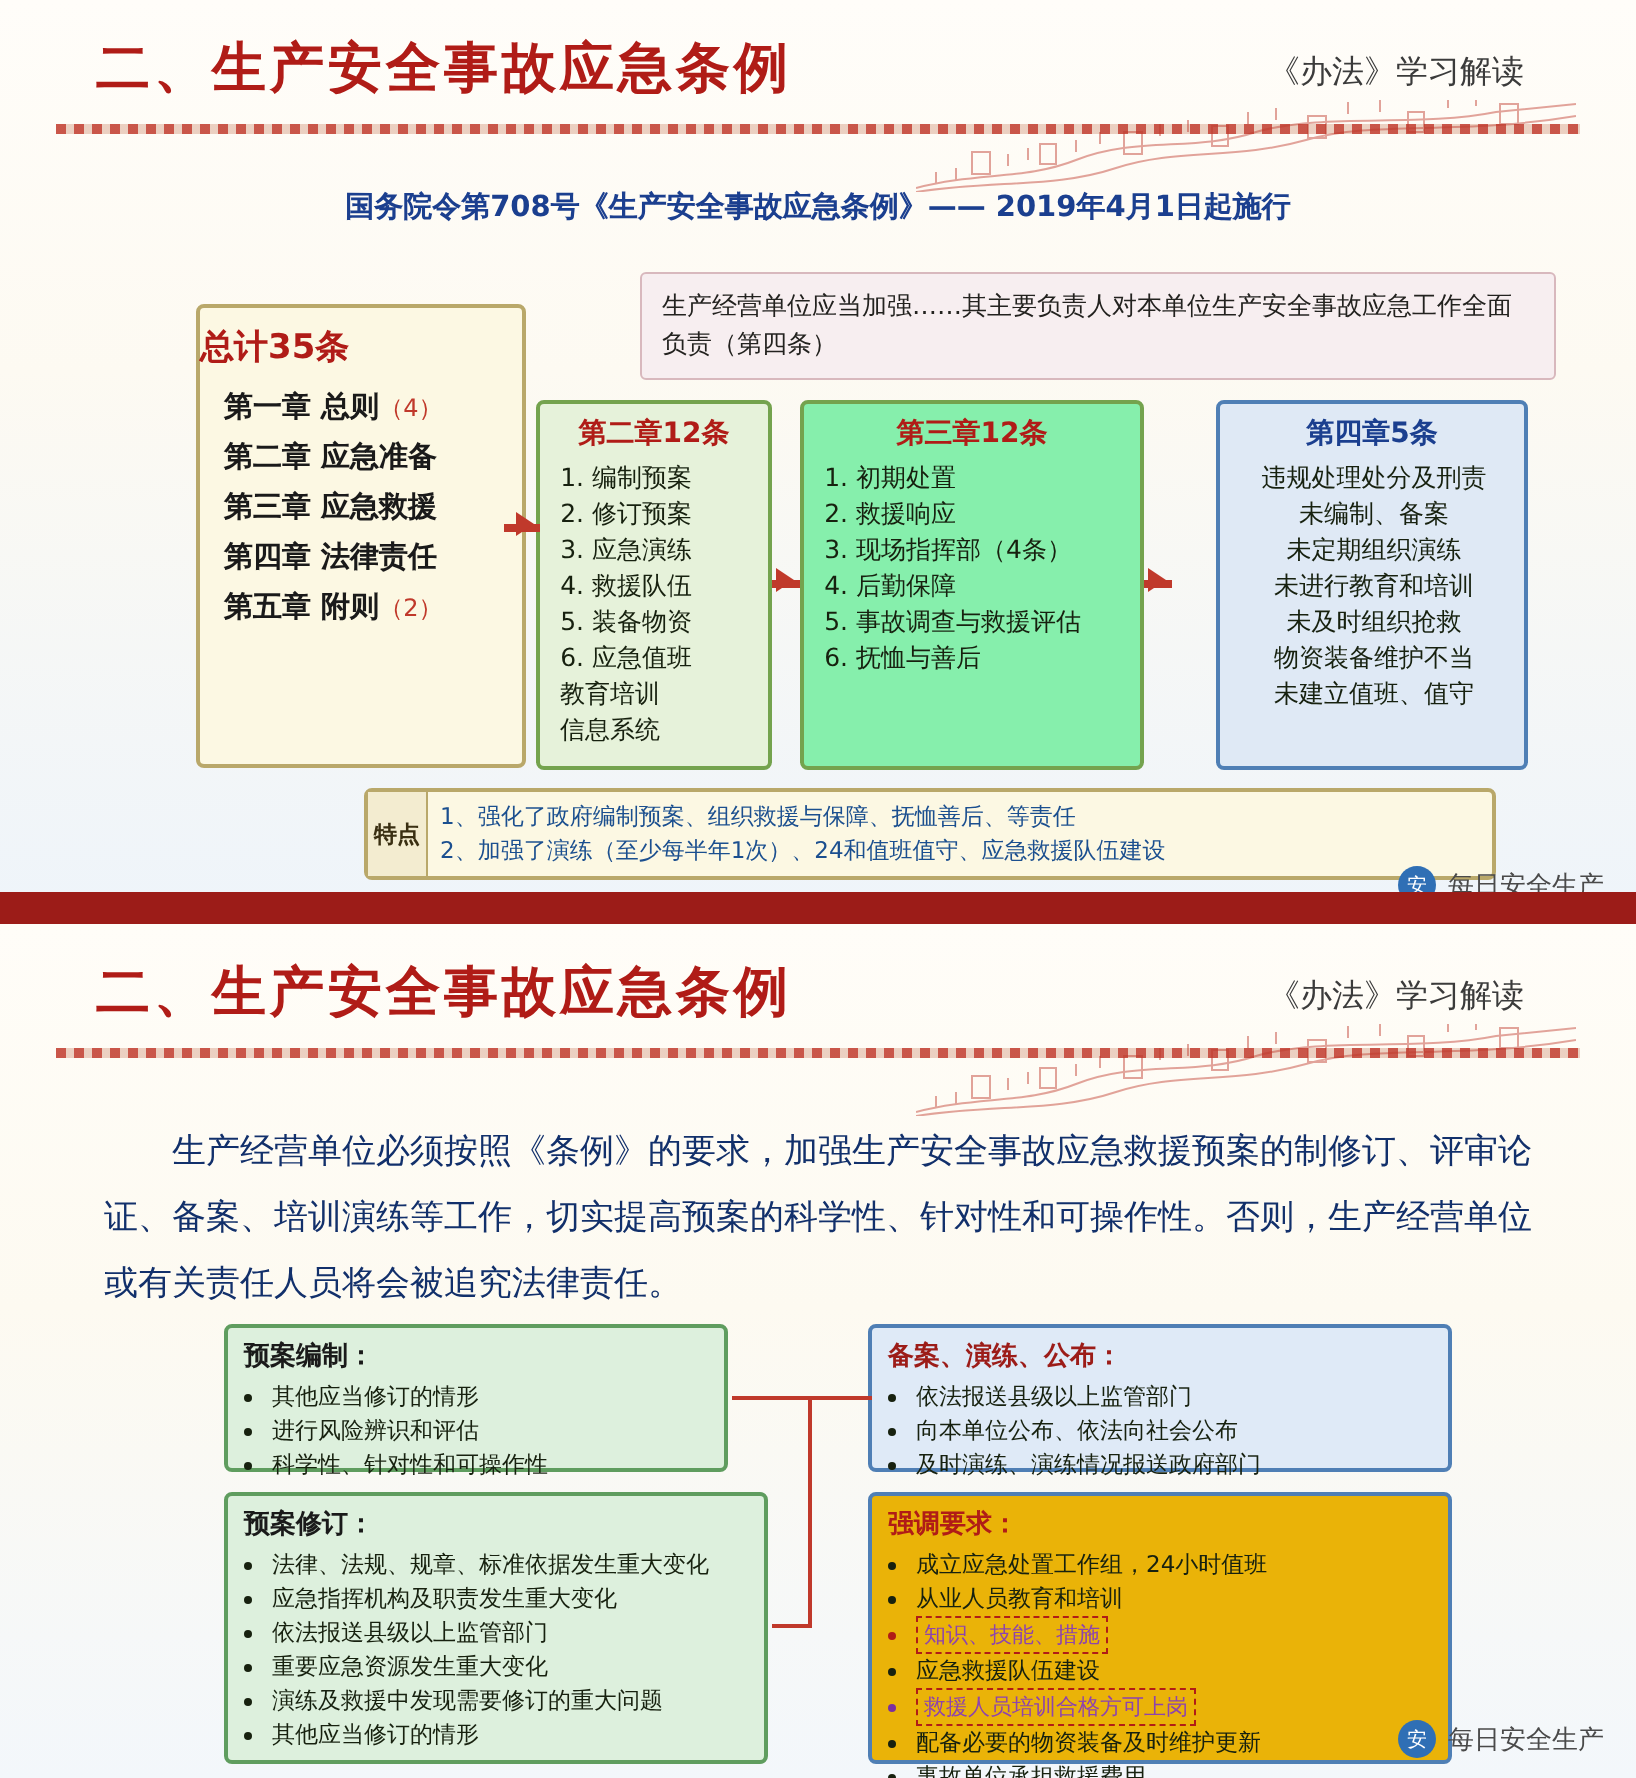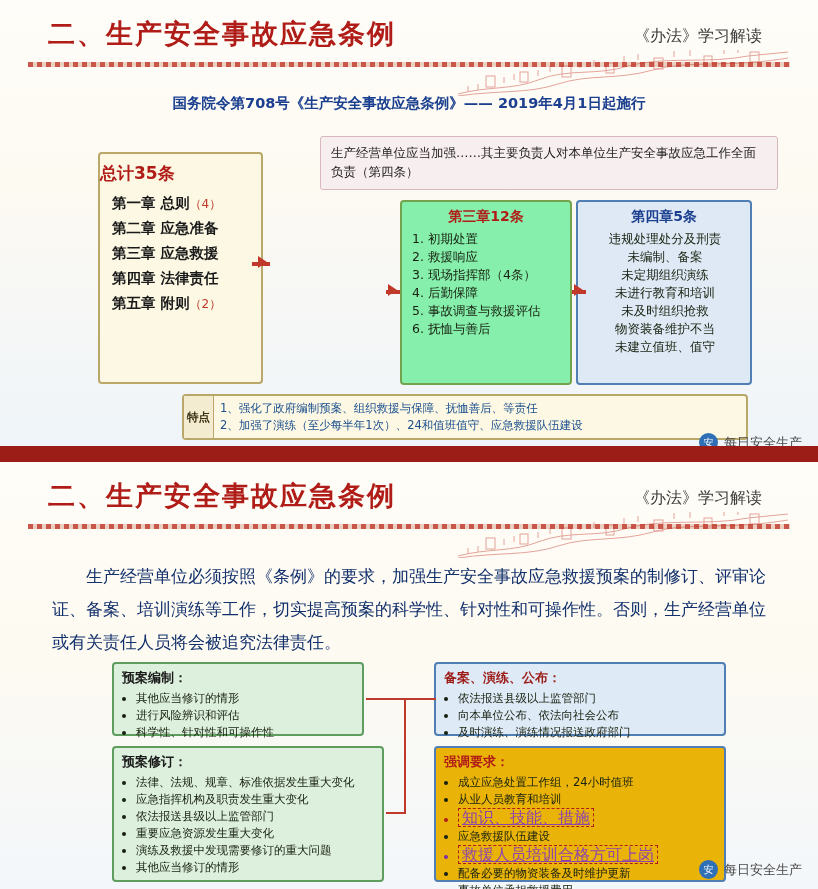--- a/index.html
+++ b/index.html
@@ -163,21 +163,21 @@
 
   .box2 {
     left: 268px; top: 200px; width: 118px; height: 185px;
     background: #e6f2da; border: 2px solid #74a34e;
   }
   .box3 {
     left: 400px; top: 200px; width: 172px; height: 185px;
     background: #86efac; border: 2px solid #74a34e;
   }
   .box4 {
-    left: 576px; top: 200px; width: 176px; height: 185px;
+    left: 608px; top: 200px; width: 156px; height: 185px;
     background: #dfe9f5; border: 2px solid #4f7fb5;
   }
   .box4 .ch-head { color: #1b3f8f; }
   .box4 .plain { text-align: center; color: #17210f; }
 
   .feature-box {
     position: absolute;
     left: 182px; top: 394px;
     width: 566px; height: 46px;
     background: #fcf8e3;
@@ -281,22 +281,21 @@
   .g3 { left: 330px; top: 0px; width: 292px; height: 74px; background: #dfeaf7; border: 2px solid #4f7fb5; }
   .g4 { left: 330px; top: 84px; width: 292px; height: 136px; background: #eab308; border: 2px solid #4f7fb5; }
   .g3 .hd, .g4 .hd { color: #9c1c18; }
   .g4 .hd { color: #b01c17; }
   .g4 li.red { color: #b01c17; }
   .g4 .boxed {
     display: inline-block;
     border: 1px dashed #b01c17;
     color: #8e44ad;
     padding: 0 3px;
-    font-size: 16px;
-    text-decoration: underline;
+    font-size: 11px;
   }
   .g4 .purple { color: #7b2fa0; }
 
   .s2-connector {
     position: absolute;
     border: 2px solid #c0392b;
   }
 </style>
 </head>
 <body>
@@ -344,20 +343,33 @@
         <span>第三章 应急救援</span><span class="num"></span>
       </div>
       <div class="chap-item">
         <span>第四章 法律责任</span><span class="num"></span>
       </div>
       <div class="chap-item">
         <span>第五章 附则</span><span class="num">（2）</span>
       </div>
     </div>
 
+    <div class="col-box box2">
+      <div class="ch-head">第二章12条</div>
+      <ol>
+        <li>编制预案</li>
+        <li>修订预案</li>
+        <li>应急演练</li>
+        <li>救援队伍</li>
+        <li>装备物资</li>
+        <li>应急值班</li>
+      </ol>
+      <div class="plain">教育培训</div>
+      <div class="plain">信息系统</div>
+    </div>
 
     <div class="col-box box3">
       <div class="ch-head">第三章12条</div>
       <ol>
         <li>初期处置</li>
         <li>救援响应</li>
         <li>现场指挥部（4条）</li>
         <li>后勤保障</li>
         <li>事故调查与救援评估</li>
         <li>抚恤与善后</li>

